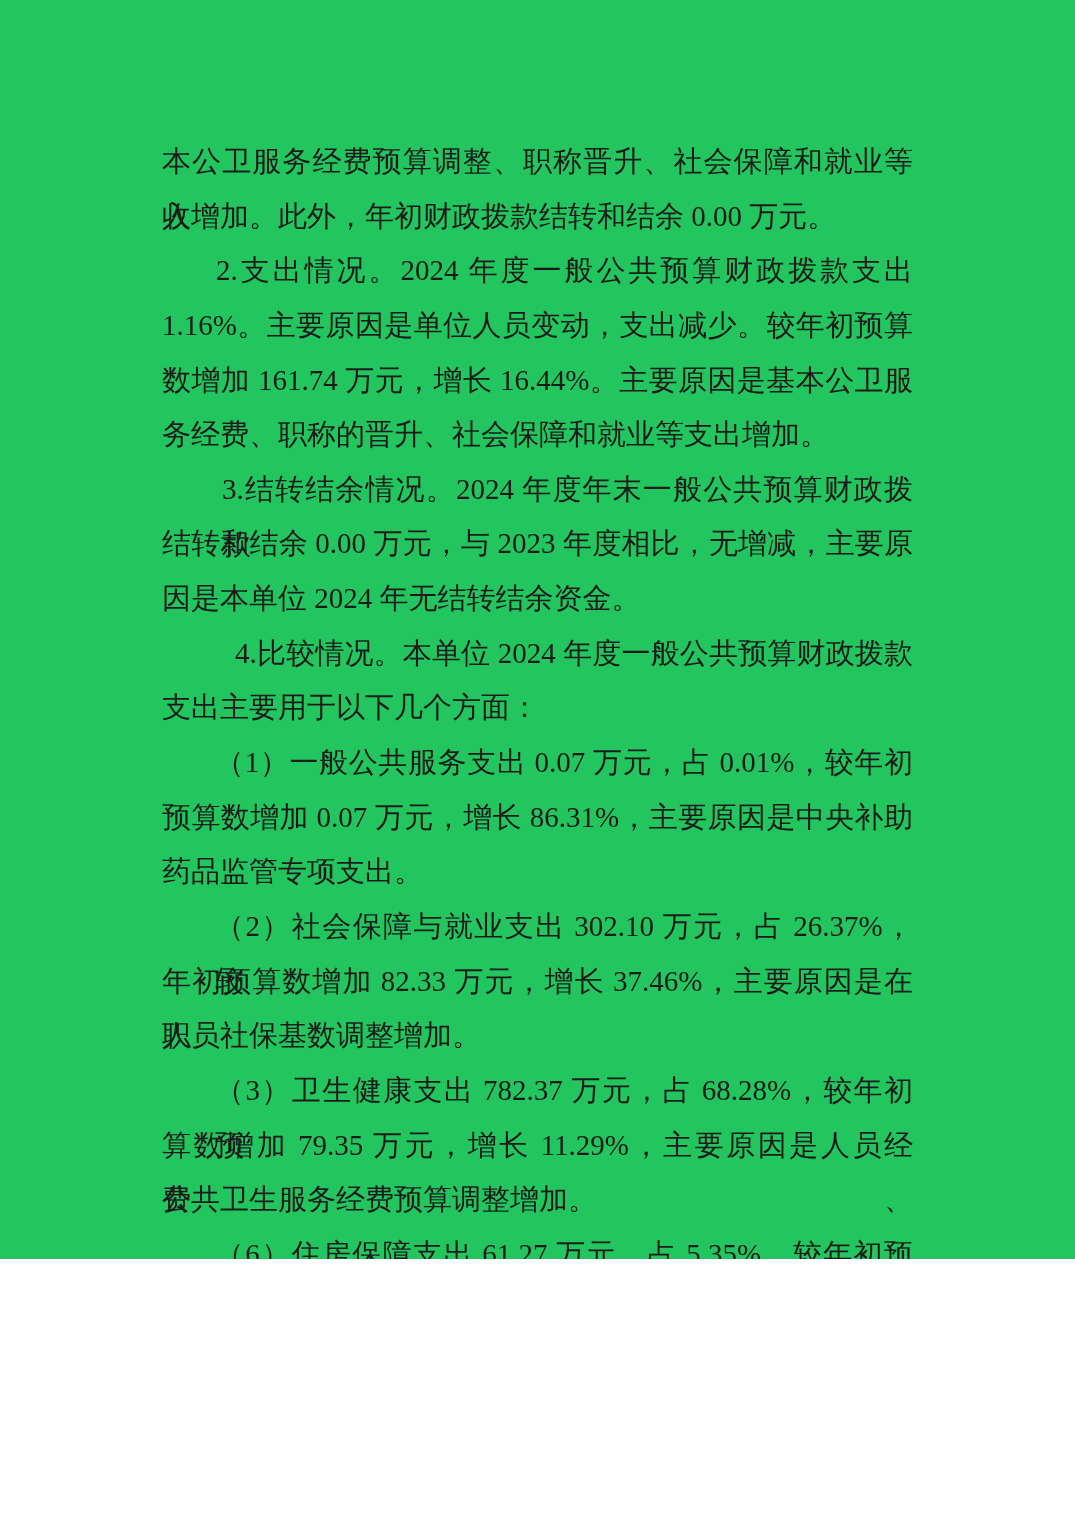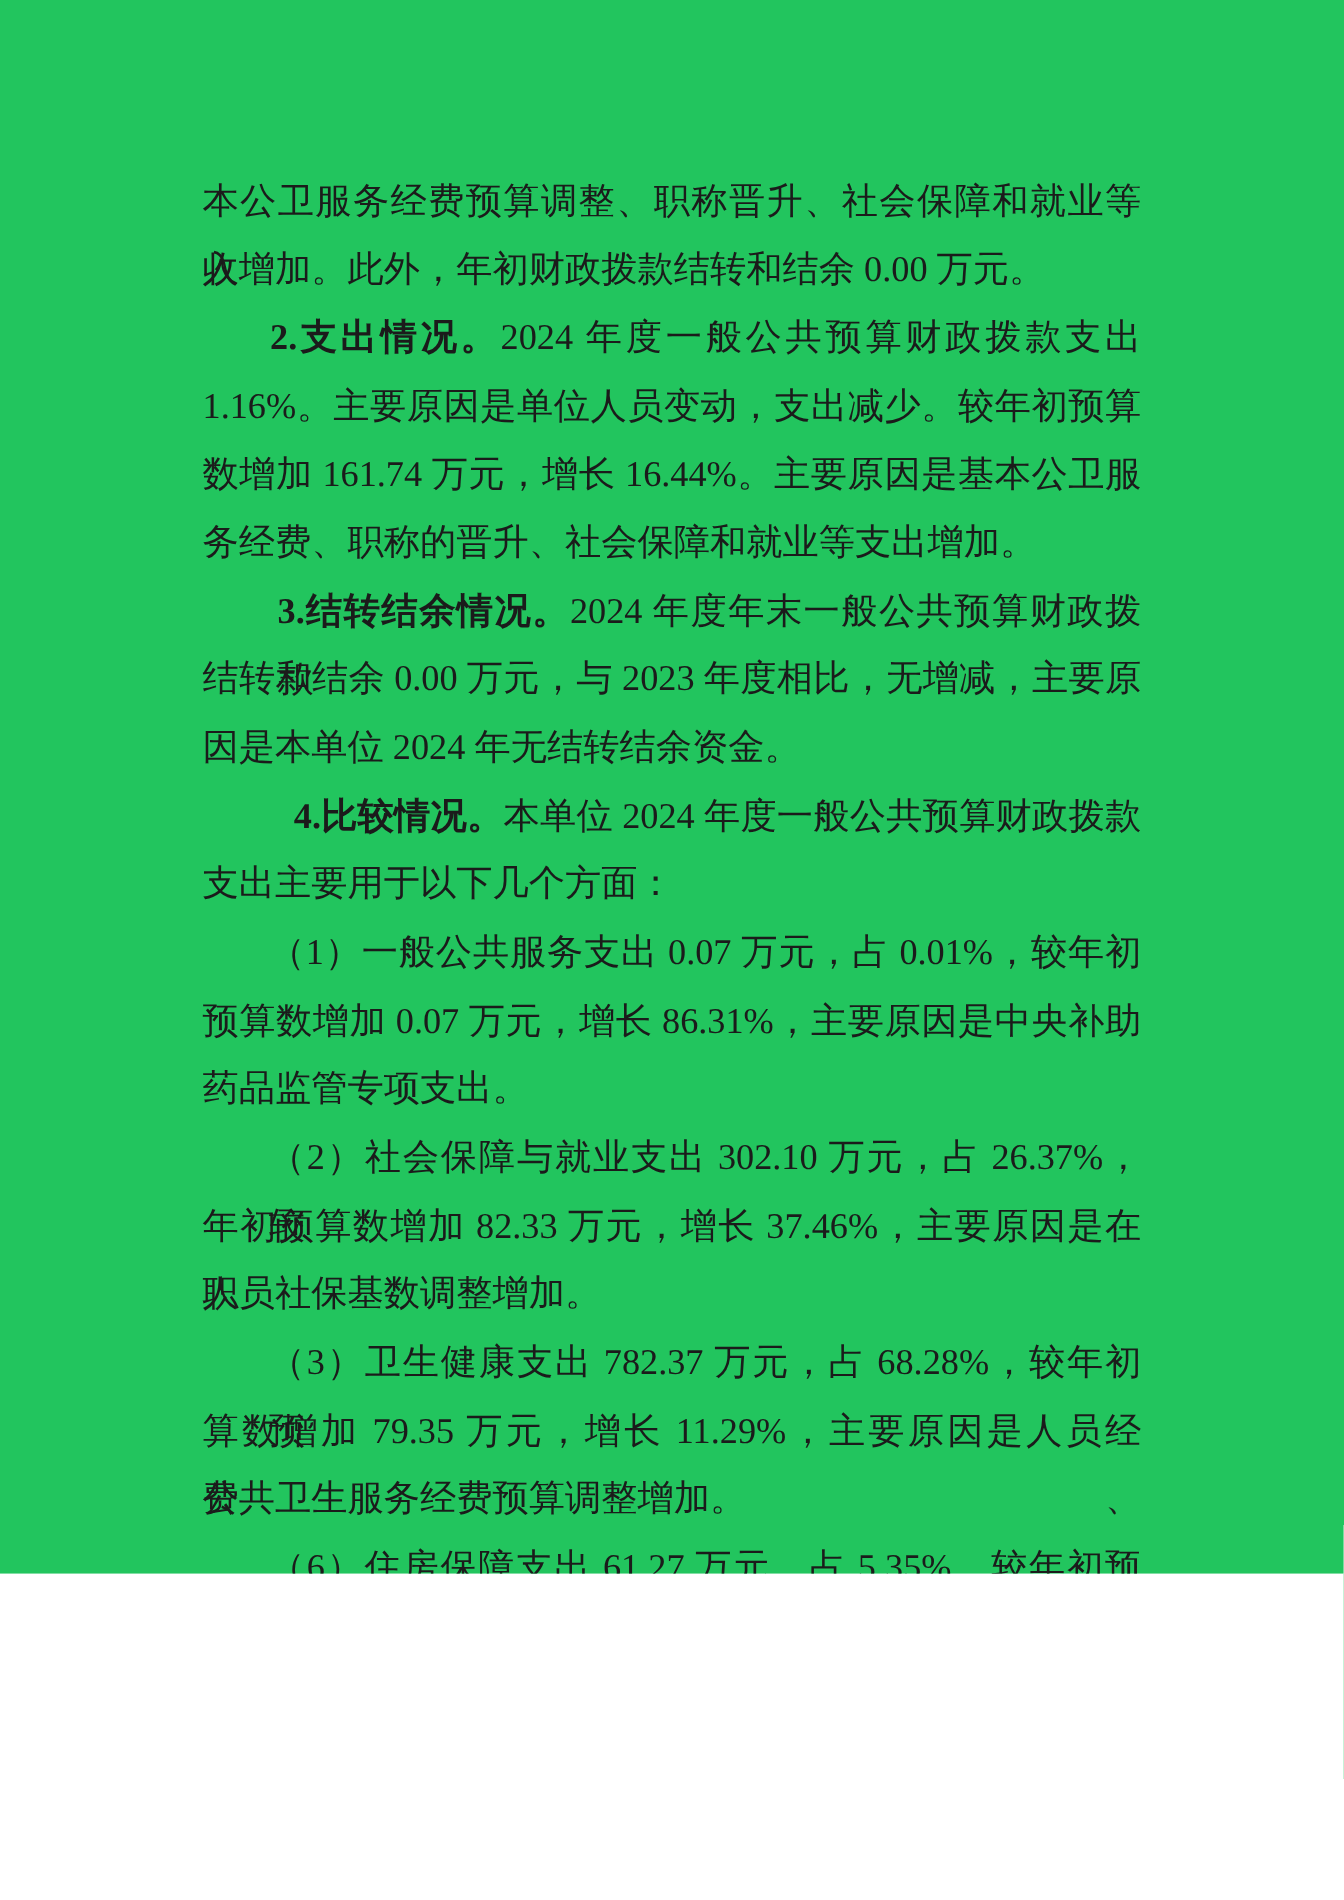--- a/index.html
+++ b/index.html
@@ -23,21 +23,21 @@
     height: 54.65px;
     line-height: 54.65px;
     text-align: justify;
     text-align-last: justify;
     white-space: normal;
   }
   .line.end {
     text-align-last: left;
   }
   .lead {
-    font-weight: 700;
+    font-weight: 400;
   }
   .footer {
     position: absolute;
     top: 1400px;
     left: 0;
     width: 100%;
     text-align: center;
     font-size: 24px;
     line-height: 34px;
     color: #2d2d2d;

